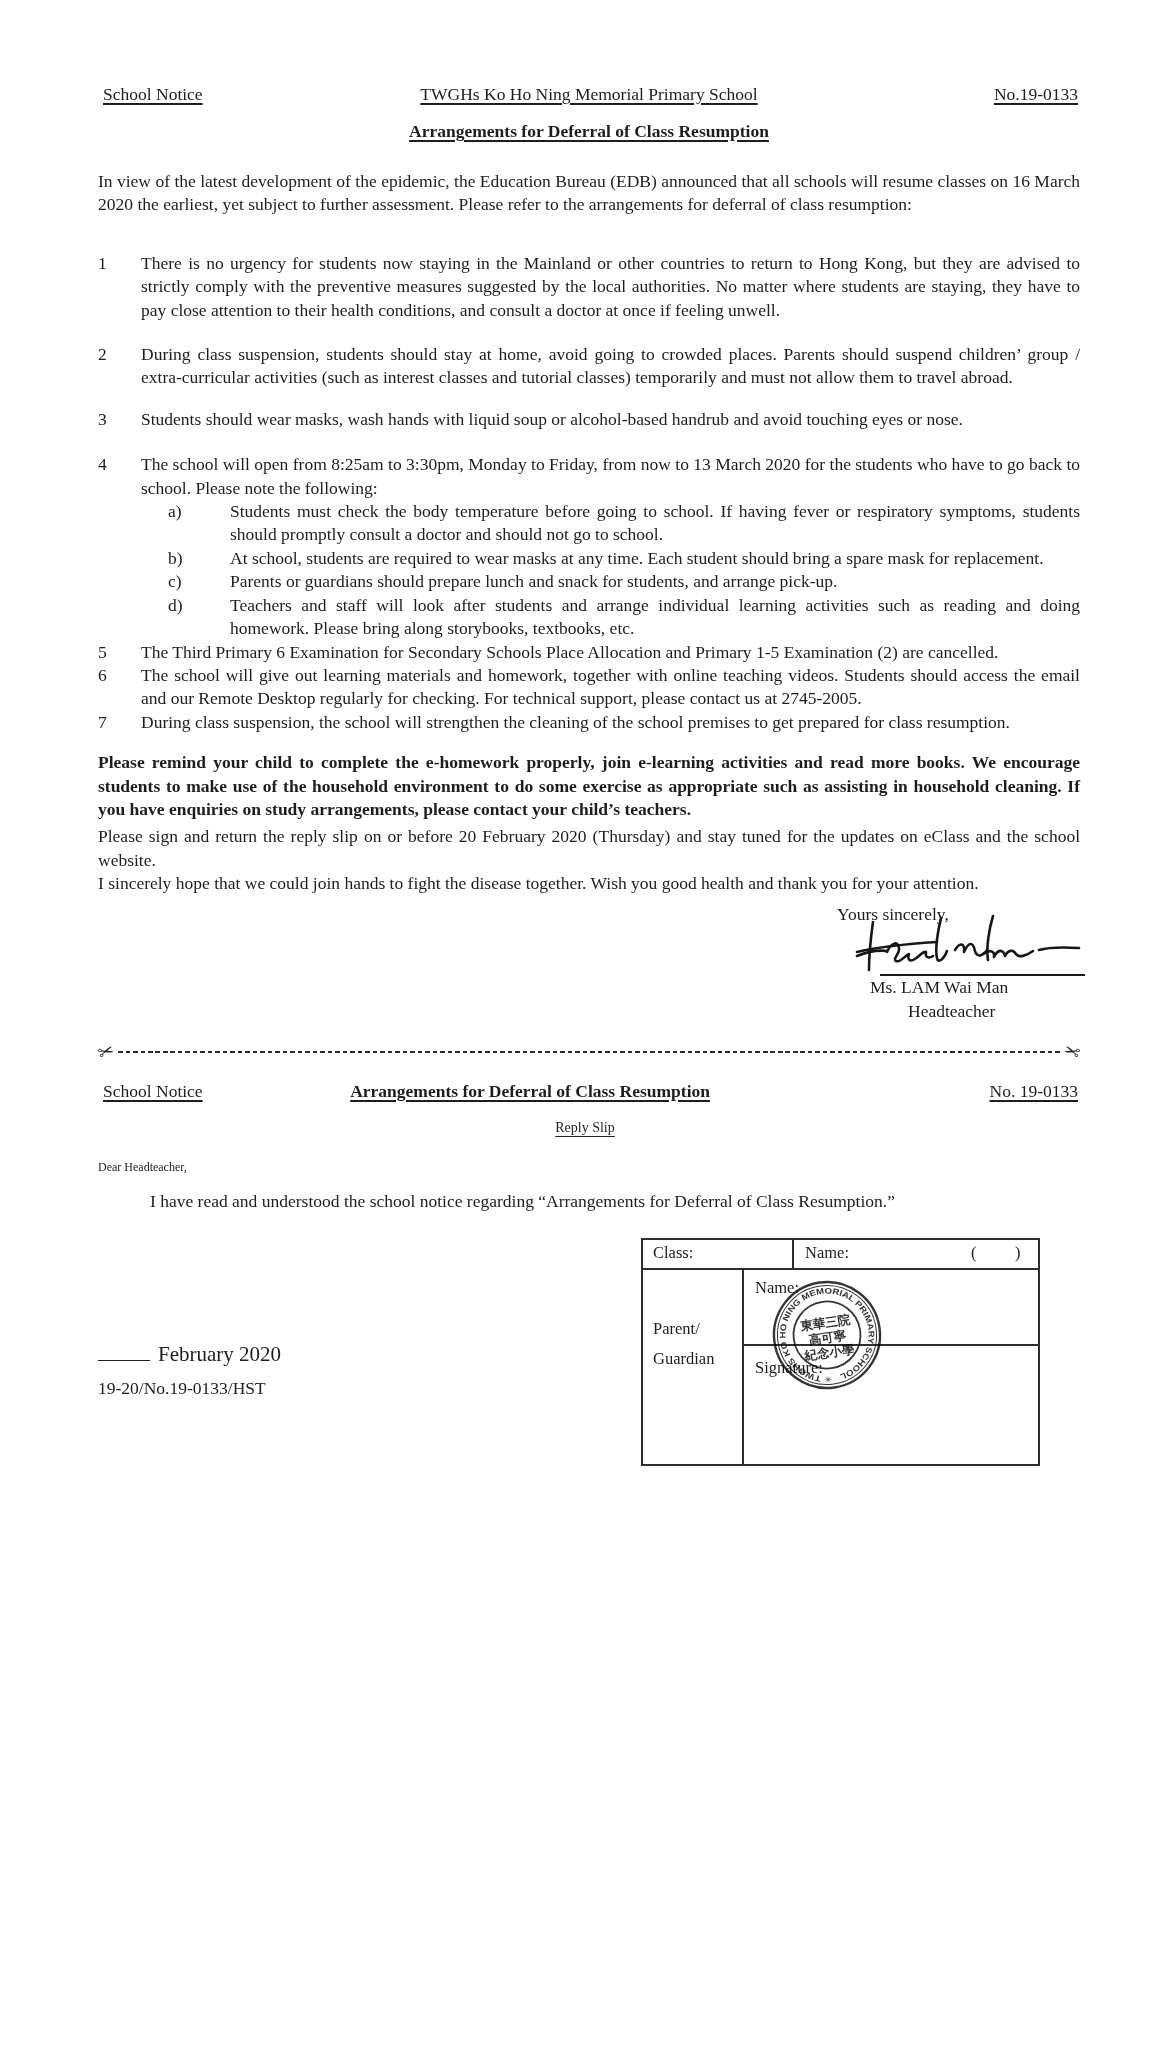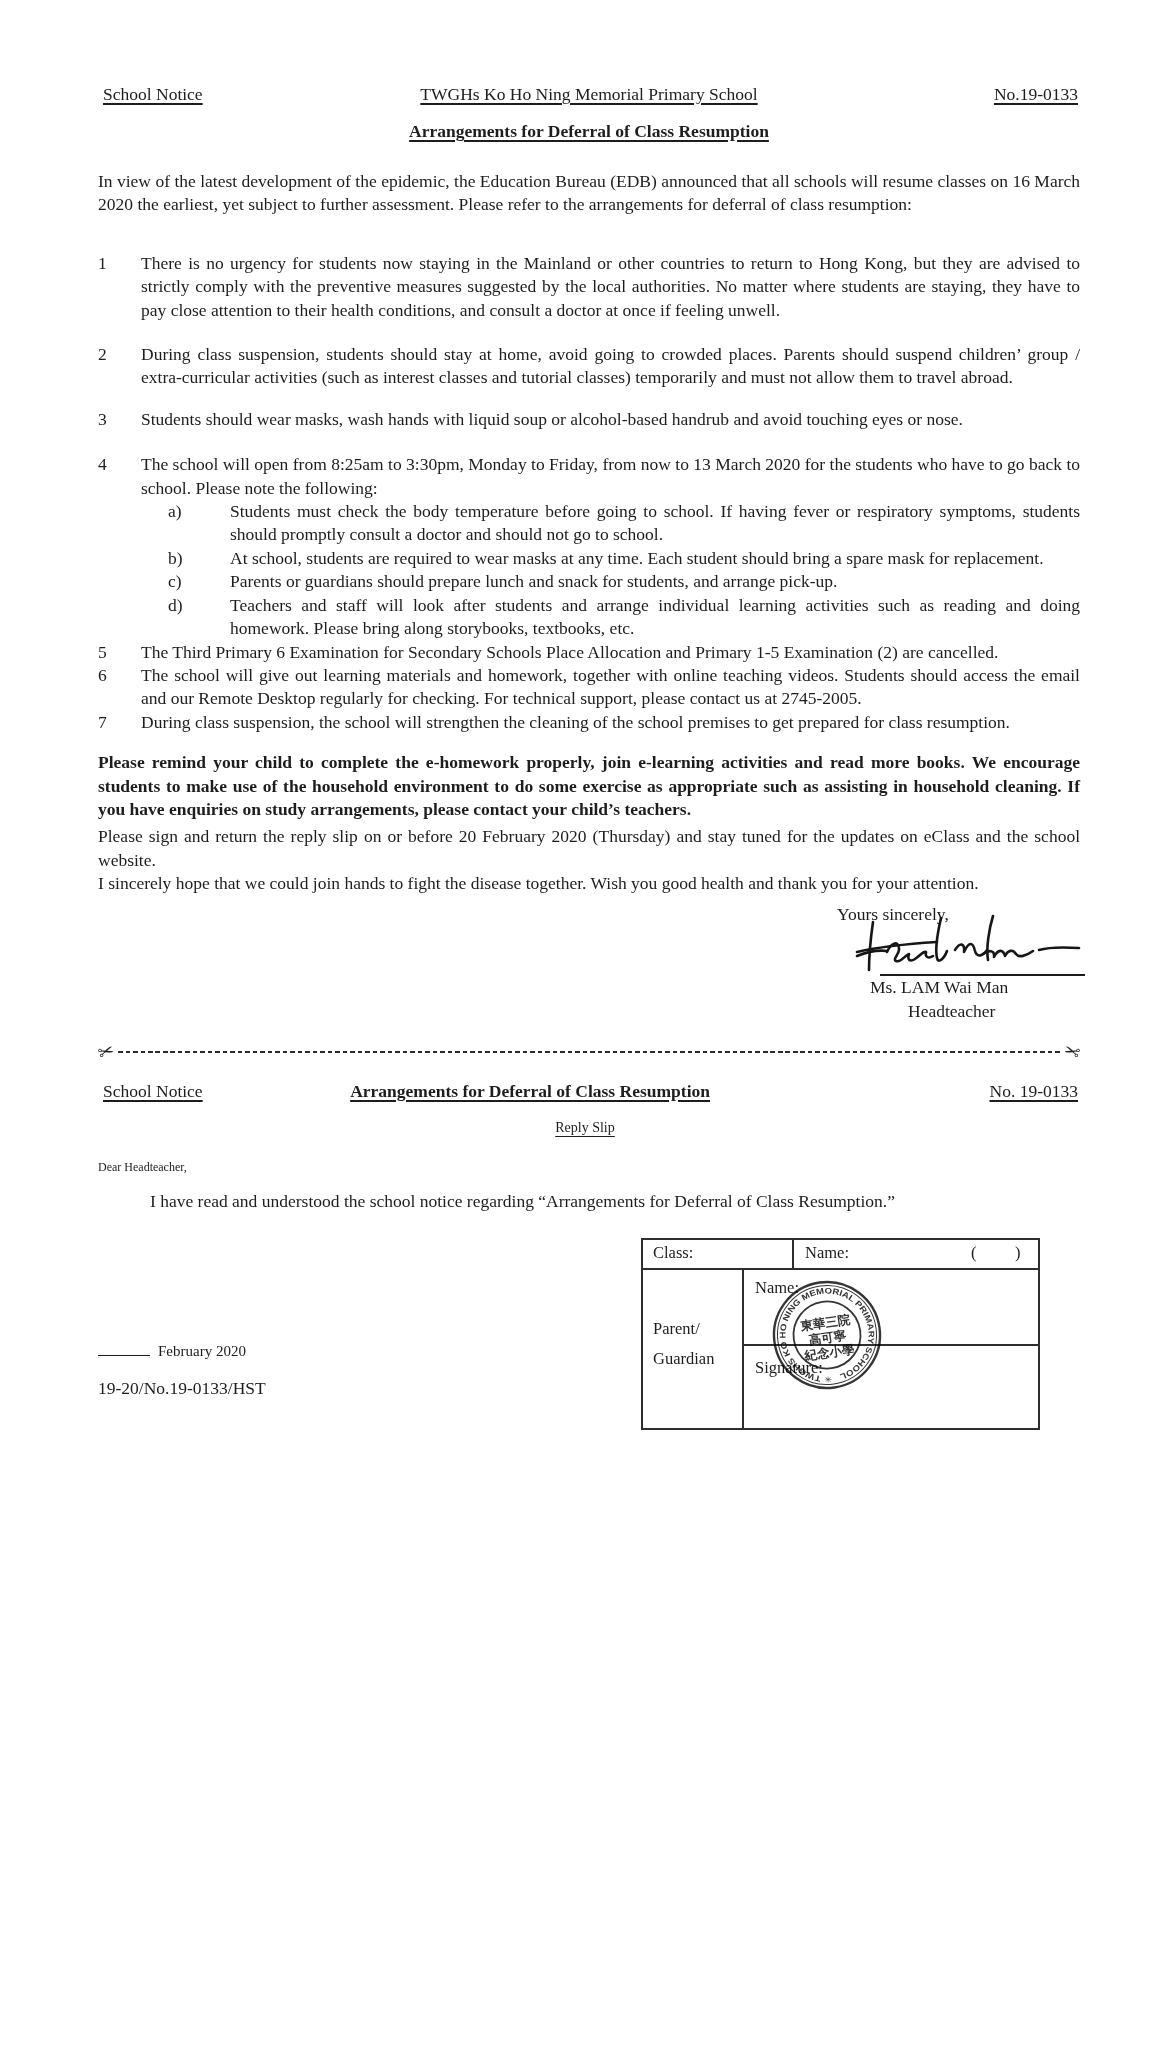--- a/index.html
+++ b/index.html
@@ -59,36 +59,36 @@
       white-space:nowrap; text-decoration:underline; text-underline-offset:3px; text-decoration-thickness:2px; }
   .hdr2 .h-right { position:absolute; right:2px; top:0; }
   .reply-slip-row { margin-top:15px; height:24px; position:relative; }
   .reply-slip-row .reply-title { position:absolute; left:487px; transform:translateX(-50%); top:0;
       font-size:14px; text-decoration:underline; text-underline-offset:4px; }
   .dear-head { margin-top:16px; font-size:12px; }
   .reply-body { margin-top:16px; margin-left:52px; font-size:17.5px; }
 
   
   .reply-bottom { position:relative; margin-top:26px; height:210px; }
-  .slip-table { position:absolute; left:543px; top:0; width:399px; height:192px;
+  .slip-table { position:absolute; left:543px; top:0; width:399px; height:228px;
       border:2px solid #2e2e2e; font-size:16.5px; }
   .slip-table .line { position:absolute; background:#2e2e2e; }
   .l-h1 { left:0; right:0; top:28px; height:2px; }
   .l-v1 { left:149px; top:0; width:2px; height:28px; }
   .l-v2 { left:99px; top:28px; width:2px; bottom:0; }
   .l-h2 { left:99px; right:0; top:104px; height:2px; }
   .slip-table .lbl { position:absolute; white-space:nowrap; }
   .lbl-class { left:10px; top:3px; }
   .lbl-name1 { left:162px; top:3px; }
   .lbl-po { left:328px; top:3px; }
   .lbl-pc { left:372px; top:3px; }
   .lbl-parent { left:10px; top:74px; line-height:30px; }
   .lbl-name2 { left:112px; top:38px; }
   .lbl-sig { left:112px; top:118px; }
-  .date-row { position:absolute; left:0; top:104px; font-size:15px; }
+  .date-row { position:absolute; left:0; top:104px; font-size:21px; }
   .date-blank { display:inline-block; width:52px; border-bottom:1.6px solid #1d1d1d; height:14px; }
   .date-text { margin-left:8px; }
   .ref-row { position:absolute; left:0; top:140px; font-size:17.5px; }
 
   
   .stamp { position:absolute; left:771px; top:1279px; width:112px; height:112px;
            z-index:5; opacity:.93; mix-blend-mode:multiply; transform:rotate(-8deg); }
 </style>
 </head>
 <body>

